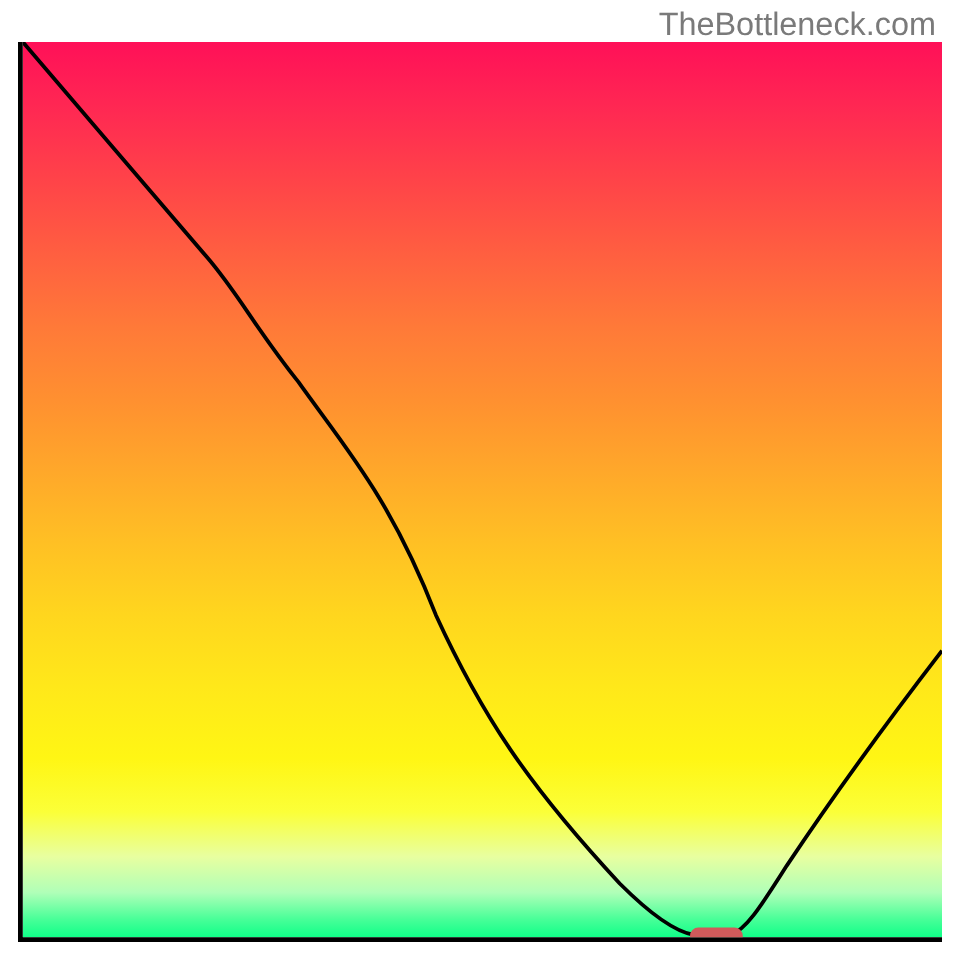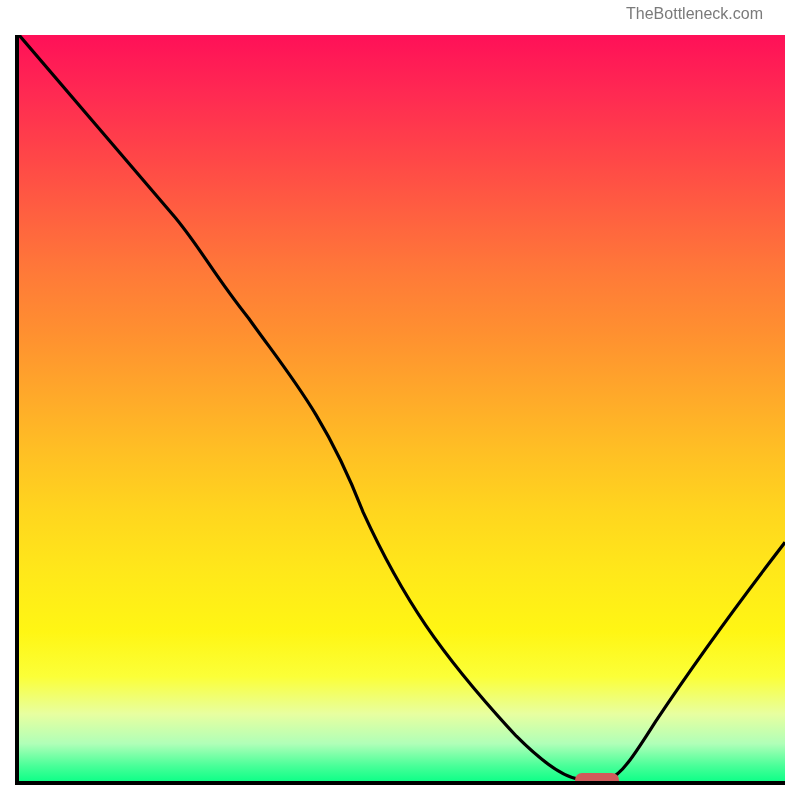--- a/index.html
+++ b/index.html
@@ -6,22 +6,22 @@
     body {
       width: 800px;
       height: 800px;
       background: #fff;
       font-family: Arial, sans-serif;
       position: relative;
     }
     .watermark {
       position: absolute;
       top: 5px;
-      right: 37px;
-      font-size: 16px;
+      right: 20px;
+      font-size: 27px;
       color: #7a7a7a;
       font-weight: normal;
     }
     .chart-container {
       position: absolute;
       left: 10px;
       top: 10px;
       width: 780px;
       height: 780px;
     }

